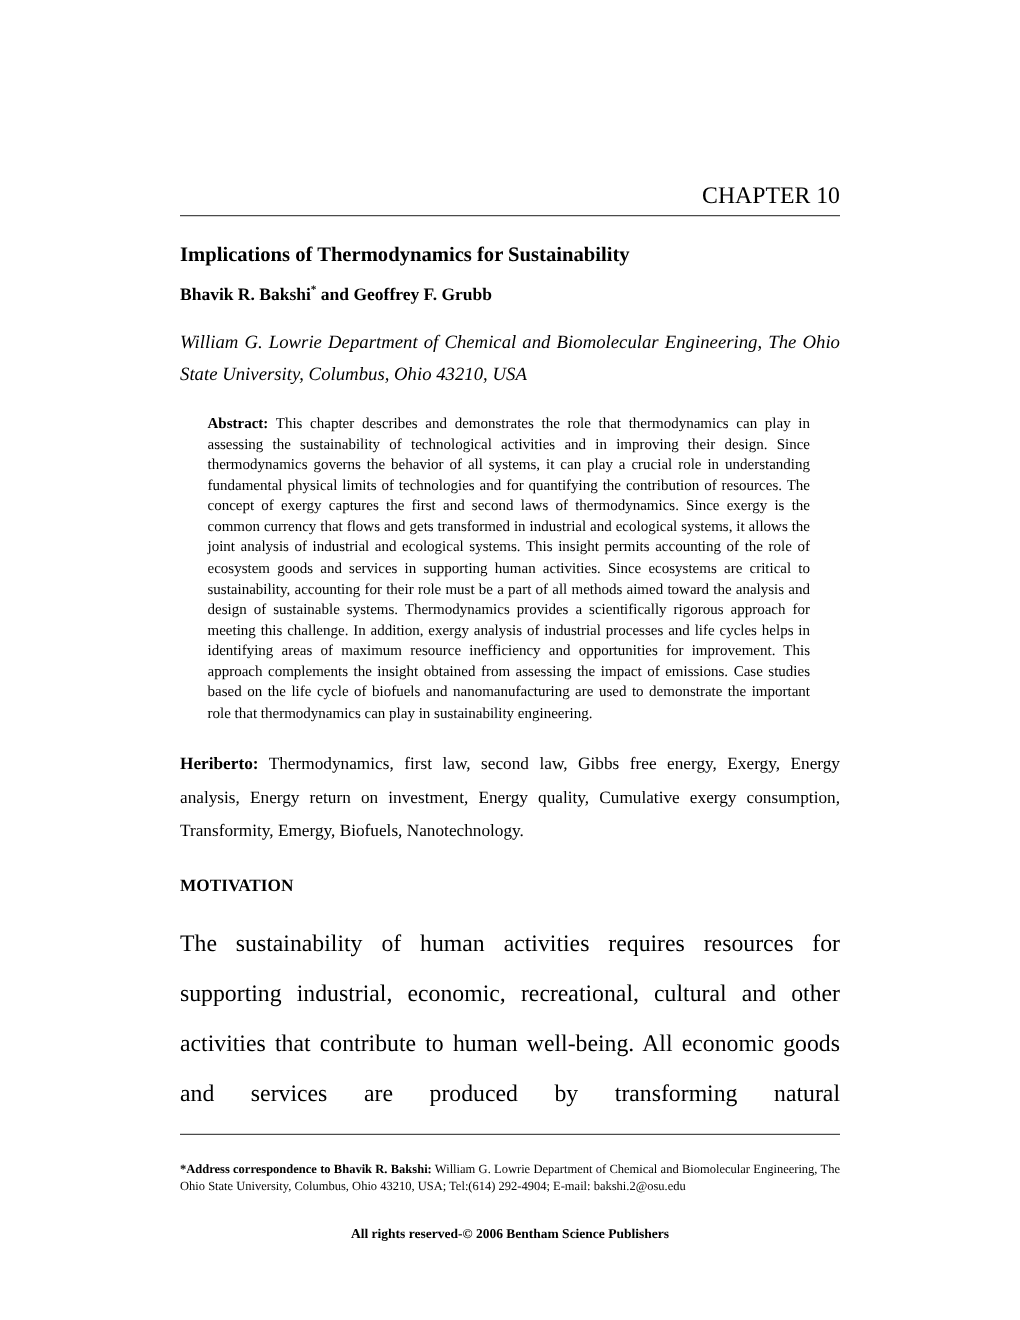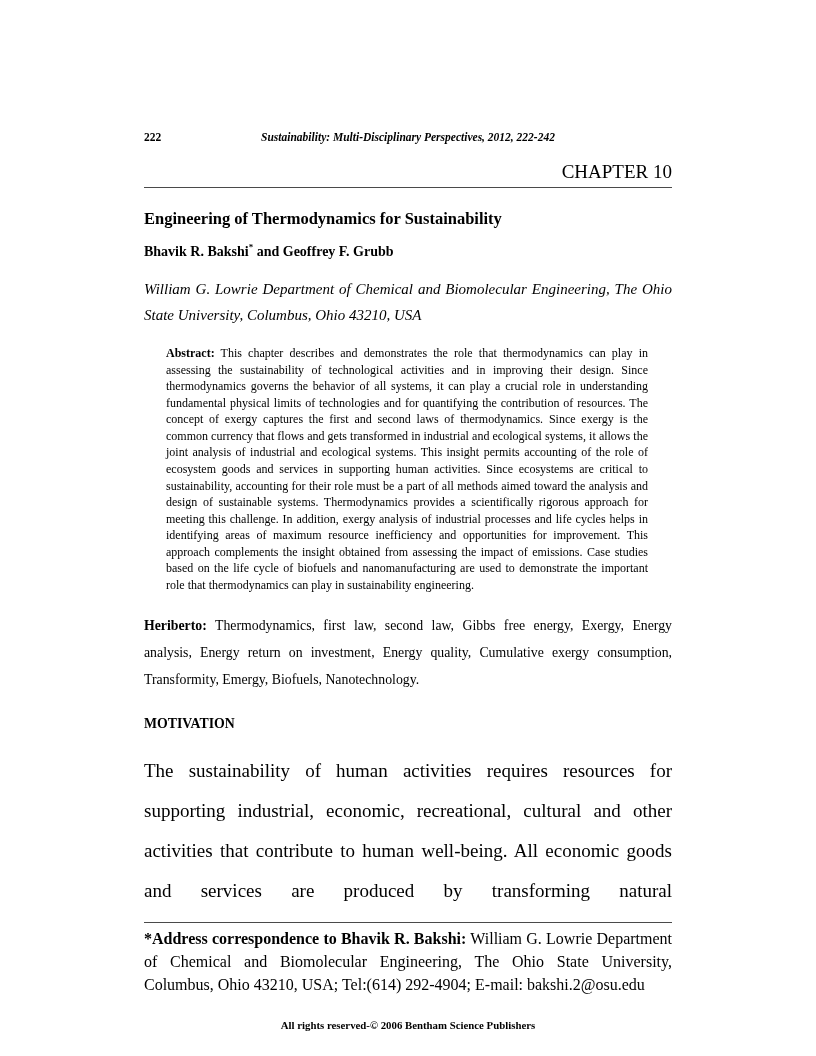--- a/index.html
+++ b/index.html
@@ -89,49 +89,45 @@
   .body-paragraph {
     margin-top: 19px;
     font-size: 19px;
     line-height: 2.1;
     text-align: justify;
     text-align-last: justify;
   }
   .footnote {
     margin-top: 11px;
     border-top: 1px solid #4a4a4a;
-    padding-top: 4px;
-    font-size: 16px;
+    padding-top: 21px;
+    font-size: 10px;
     line-height: 1.45;
     text-align: justify;
   }
   .page-footer {
     margin-top: 21px;
     text-align: center;
     font-size: 10.8px;
     font-weight: bold;
     line-height: 1.6;
   }
 </style>
 </head>
 <body>
 
 <div class="page">
   <div class="content">
 
-    <header class="running-header">
-      <span class="page-number">222</span>
-      <span class="running-title">Sustainability: Multi-Disciplinary Perspectives, 2012, 222-242</span>
-    </header>
 
     <div class="chapter-row">
       <h2 class="chapter-label">CHAPTER 10</h2>
     </div>
 
-    <h1 class="article-title">Engineering of Thermodynamics for Sustainability</h1>
+    <h1 class="article-title">Implications of Thermodynamics for Sustainability</h1>
 
     <p class="authors"><span>Bhavik R. Bakshi</span><sup>*</sup><span> and Geoffrey F. Grubb</span></p>
 
     <p class="affiliation">William G. Lowrie Department of Chemical and Biomolecular Engineering, The Ohio State University, Columbus, Ohio 43210, USA</p>
 
     <p class="abstract"><strong>Abstract:</strong><span> This chapter describes and demonstrates the role that thermodynamics can play in assessing the sustainability of technological activities and in improving their design. Since thermodynamics governs the behavior of all systems, it can play a crucial role in understanding fundamental physical limits of technologies and for quantifying the contribution of resources. The concept of exergy captures the first and second laws of thermodynamics. Since exergy is the common currency that flows and gets transformed in industrial and ecological systems, it allows the joint analysis of industrial and ecological systems. This insight permits accounting of the role of ecosystem goods and services in supporting human activities. Since ecosystems are critical to sustainability, accounting for their role must be a part of all methods aimed toward the analysis and design of sustainable systems. Thermodynamics provides a scientifically rigorous approach for meeting this challenge. In addition, exergy analysis of industrial processes and life cycles helps in identifying areas of maximum resource inefficiency and opportunities for improvement. This approach complements the insight obtained from assessing the impact of emissions. Case studies based on the life cycle of biofuels and nanomanufacturing are used to demonstrate the important role that thermodynamics can play in sustainability engineering.</span></p>
 
     <p class="keywords"><strong>Heriberto:</strong><span> Thermodynamics, first law, second law, Gibbs free energy, Exergy, Energy analysis, Energy return on investment, Energy quality, Cumulative exergy consumption, Transformity, Emergy, Biofuels, Nanotechnology.</span></p>
 
     <h3 class="section-heading">MOTIVATION</h3>

